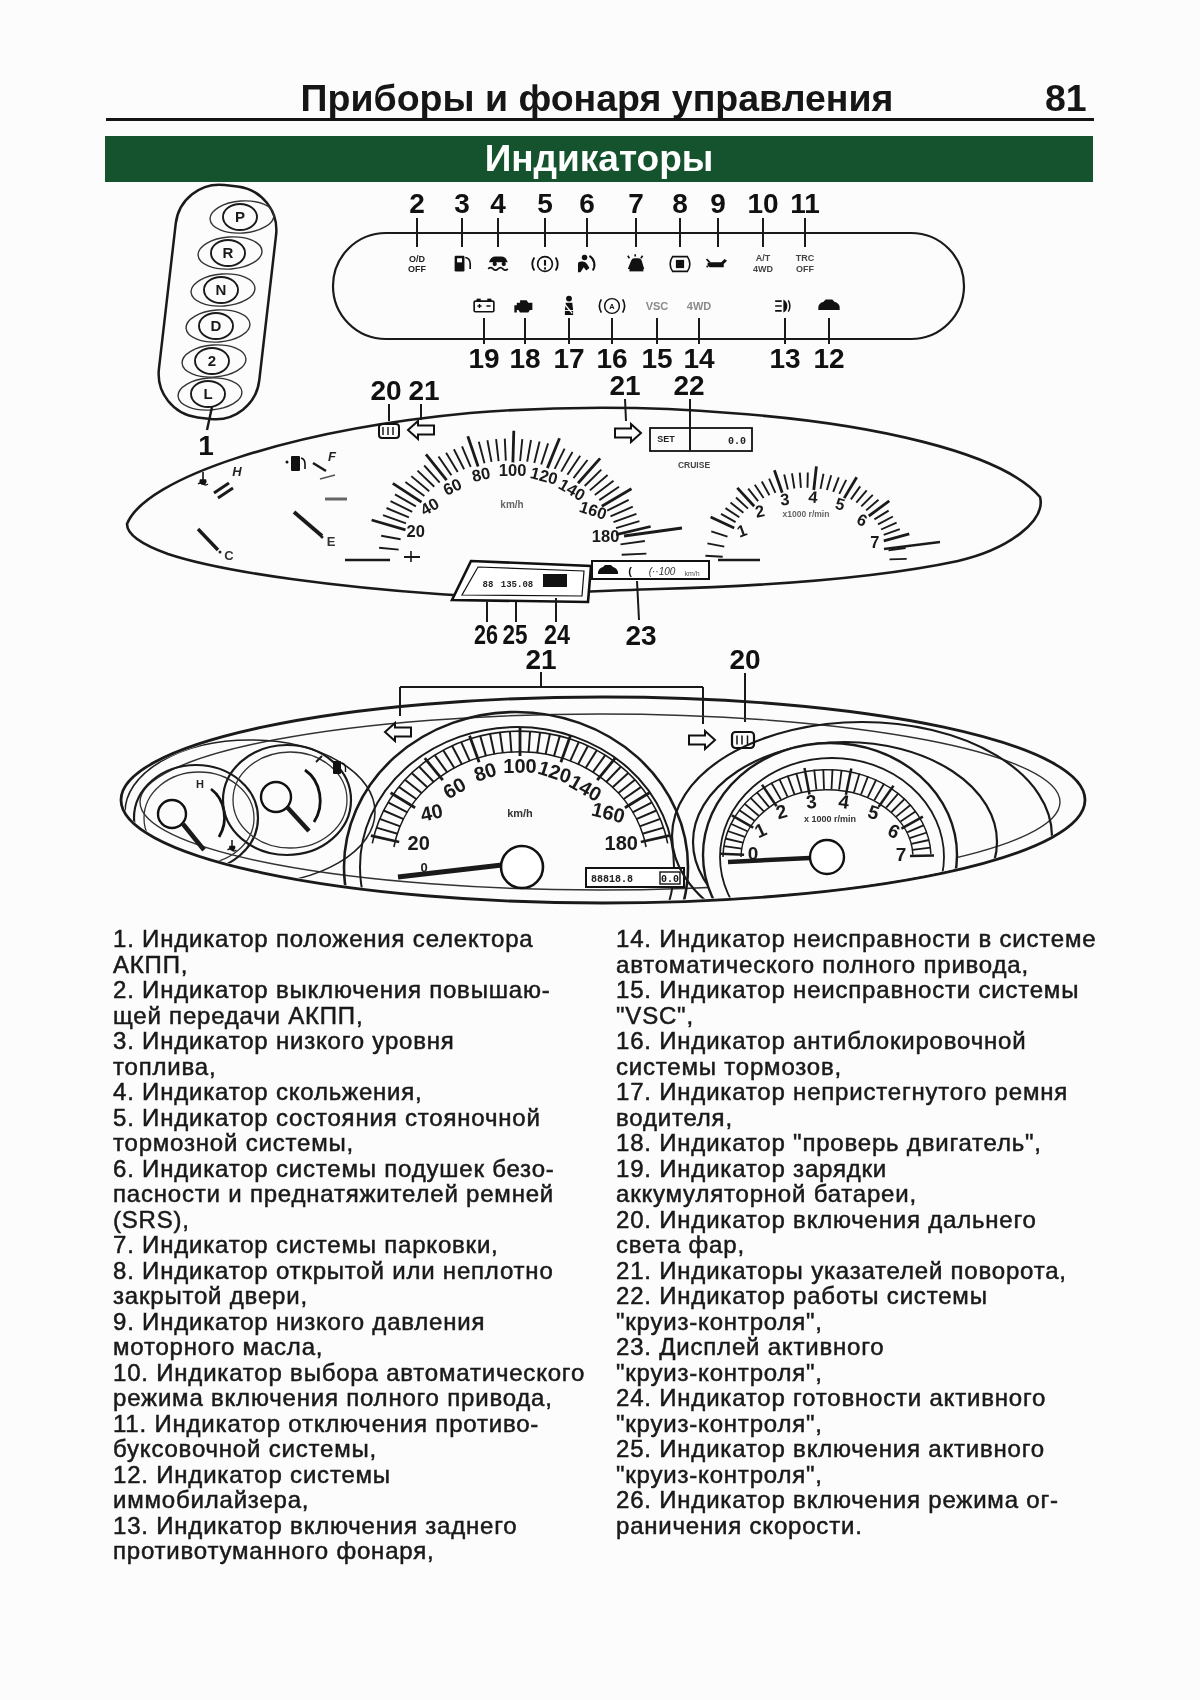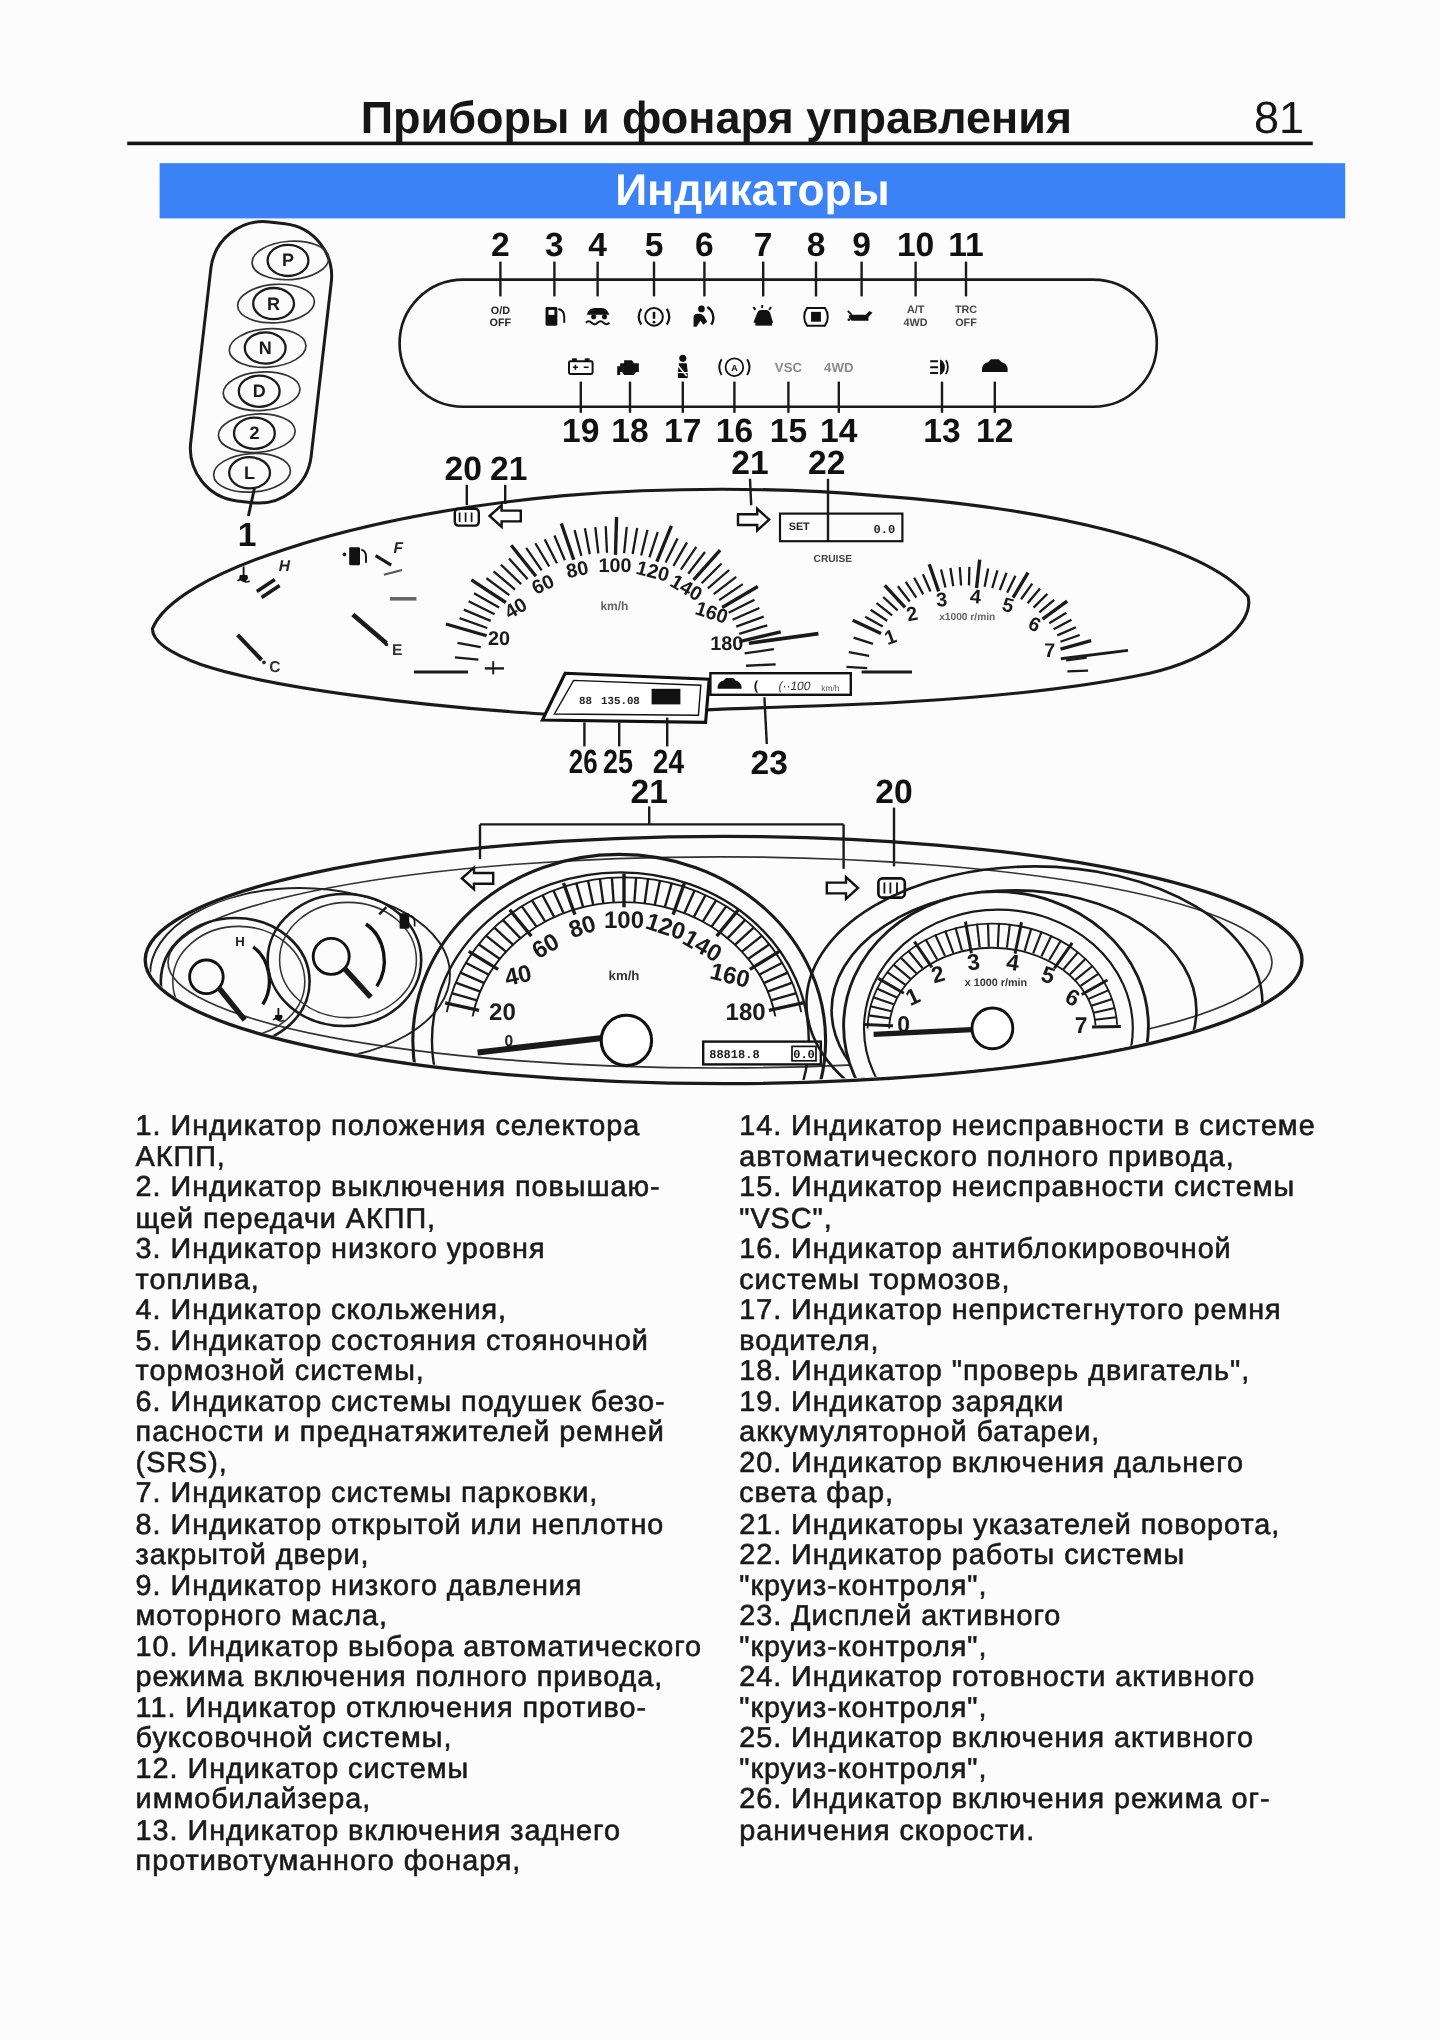--- a/index.html
+++ b/index.html
@@ -1,22 +1,22 @@
 <!DOCTYPE html>
 <html><head><meta charset="utf-8">
 <style>
 html,body{margin:0;padding:0;}
 body{width:1200px;height:1700px;background:#fcfcfc;font-family:"Liberation Sans",sans-serif;position:relative;overflow:hidden;}
 .abs{position:absolute;}
 </style></head>
 <body>
 <div class="abs" style="left:0;top:77px;width:1194px;text-align:center;font-size:37.5px;font-weight:bold;color:#161616;letter-spacing:0px;">Приборы и фонаря управления</div>
-<div class="abs" style="left:1045px;top:77px;font-size:37.5px;font-weight:normal;color:#161616;">81</div>
+<div class="abs" style="left:1045px;top:77px;font-size:37.5px;font-weight:bold;color:#161616;">81</div>
 <div class="abs" style="left:106px;top:118px;width:988px;height:3px;background:#151515;"></div>
-<div class="abs" style="left:105px;top:136px;width:988px;height:46px;background:#3b82f6;color:#fff;text-align:center;font-size:37px;font-weight:bold;line-height:46px;margin-left:28px;">Индикаторы</div>
+<div class="abs" style="left:105px;top:136px;width:988px;height:46px;background:#14532d;color:#fff;text-align:center;font-size:37px;font-weight:bold;line-height:46px;">Индикаторы</div>
 <svg class="abs" style="left:0;top:0;" width="1200" height="980" viewBox="0 0 1200 980">
 <g transform="rotate(6.6 218 302)" stroke="#1a1a1a" fill="none">
 <rect x="167" y="185" width="101" height="234" rx="44" stroke-width="2.5"></rect>
 </g>
 <ellipse cx="242" cy="217" rx="32" ry="16" fill="none" stroke="#333" stroke-width="1.4" transform="rotate(-4 242 217)"></ellipse>
 <ellipse cx="240" cy="217" rx="17" ry="13" fill="none" stroke="#1a1a1a" stroke-width="1.9"></ellipse>
 <text x="240" y="218" font-size="15" font-weight="bold" fill="#1a1a1a" text-anchor="middle" dominant-baseline="middle">P</text>
 <ellipse cx="230" cy="253" rx="32" ry="16" fill="none" stroke="#333" stroke-width="1.4" transform="rotate(-4 230 253)"></ellipse>
 <ellipse cx="228" cy="253" rx="17" ry="13" fill="none" stroke="#1a1a1a" stroke-width="1.9"></ellipse>
 <text x="228" y="254" font-size="15" font-weight="bold" fill="#1a1a1a" text-anchor="middle" dominant-baseline="middle">R</text>

